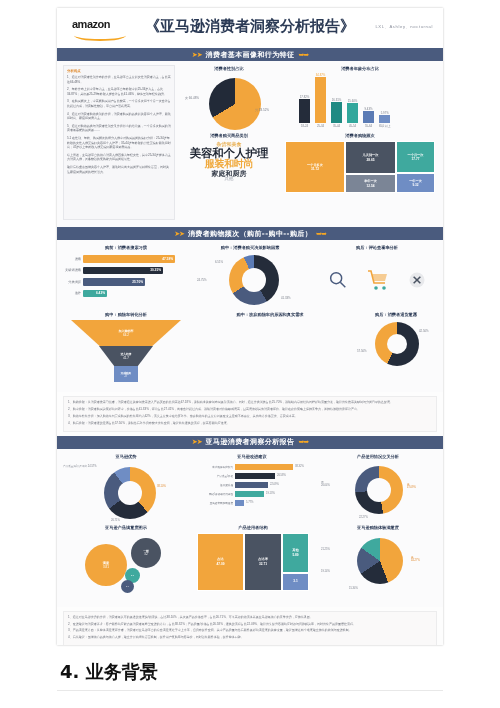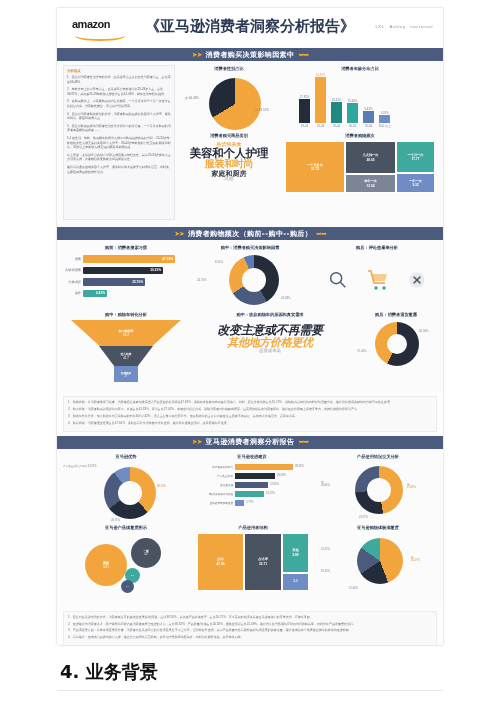--- a/index.html
+++ b/index.html
@@ -108,21 +108,21 @@
 
     <div class="phead">
       <div class="amz">amazon</div>
       <div class="amz-smile"></div>
       <div class="ptitle">《亚马逊消费者洞察分析报告》</div>
       <div class="authors">LXL、Ashley、nocturnal</div>
     </div>
 
     <div class="band">
       <span class="chev">➤➤</span>
-      <span>消费者购买决策影响因素中</span>
+      <span>消费者基本画像和行为特征</span>
       <span class="chev">➥➥</span>
     </div>
 
     <div class="sect" style="height:166px;">
 
       <div class="txtbox">
         <div class="tb-h">分析观点</div>
         <div class="tb-p">1、通过对消费者性别分布的分析，亚马逊平台主要以女性消费者为主，占比高达66.48%。</div>
         <div class="tb-p">2、年龄分布上以中青年为主，亚马逊平台年龄段中以25-34岁为主，占比34.87%；其次是25-29年龄段人群合计占比41.46%，整体呈现年轻化趋势。</div>
         <div class="tb-p">3、在购买频次上，中高频购买用户占比较高，一个月多次和半个月一次合计占比超过六成，消费黏性较强，平台用户活跃度高。</div>
@@ -313,25 +313,20 @@
           <div style="position:absolute;left:49px;top:46px;width:24px;height:16px;background:#6f8dc4;
                       display:flex;align-items:center;justify-content:center;flex-direction:column;color:#fff;">
             <span style="font-size:2.6px;font-weight:bold;">完成购买</span>
             <span style="font-size:2.6px;">27</span>
           </div>
         </div>
       </div>
 
       <div style="position:absolute;left:134px;top:72px;width:158px;">
         <div class="ct">购中：放弃购物车的原因和真实需求</div>
-        <div class="bigtype" style="margin-top:7px;">
-          <div class="bt2 ital" style="font-size:12px;">改变主意或不再需要</div>
-          <div class="bt3 ital" style="font-size:11px;">其他地方价格更优</div>
-          <div class="bt5" style="margin-top:1px;">运费成本高</div>
-        </div>
       </div>
 
       <div style="position:absolute;left:300px;top:72px;width:78px;">
         <div class="ct">购后：消费者退货意愿</div>
         <div style="position:relative;height:58px;margin-top:2px;">
           <div style="position:absolute;left:18px;top:3px;width:44px;height:44px;border-radius:50%;
                       background:conic-gradient(#242c3a 0 207deg,#f2a53c 207deg 360deg);">
             <div style="position:absolute;left:12px;top:12px;width:20px;height:20px;border-radius:50%;background:#fbfbfc;"></div>
           </div>
           <div style="position:absolute;left:0px;top:30px;font-size:2.8px;color:#787d88;">57.50%</div>

